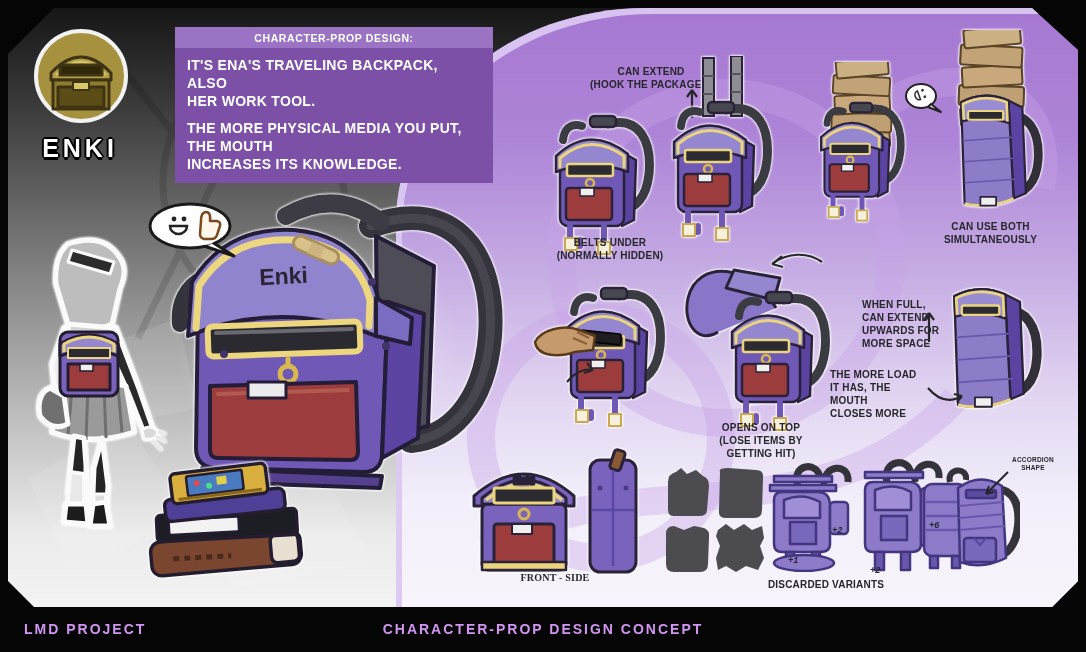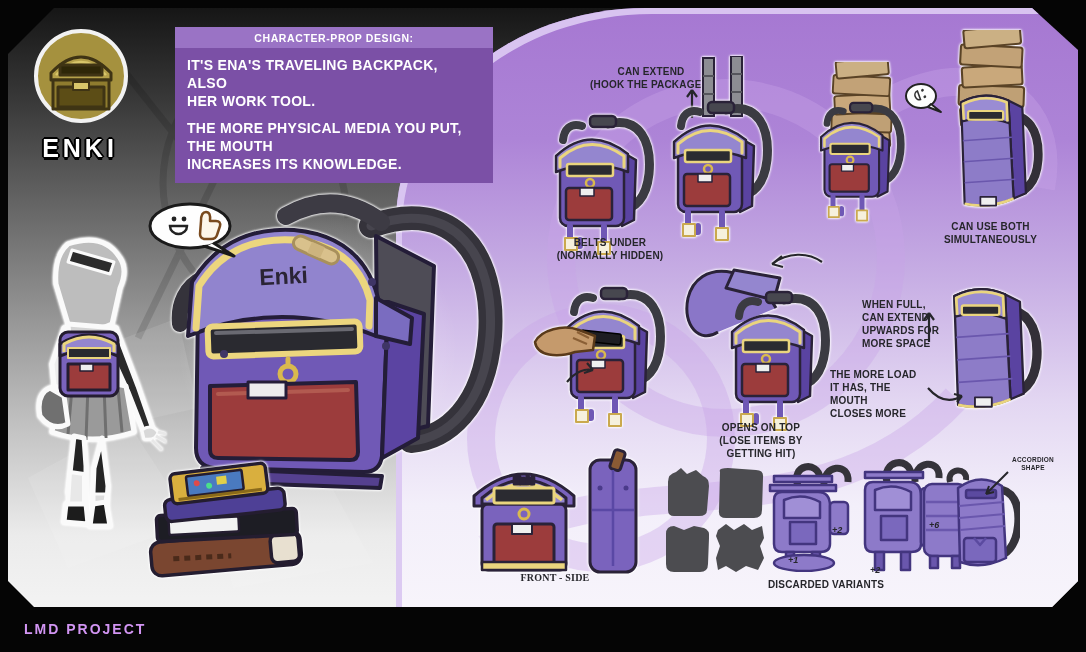--- a/index.html
+++ b/index.html
@@ -410,14 +410,15 @@
     <div class="mark" style="left:780px;top:547px;">+1</div>
     <div class="mark" style="left:824px;top:517px;">+2</div>
     <div class="mark" style="left:862px;top:557px;">+2</div>
     <div class="mark" style="left:921px;top:512px;">+6</div>
 
     <div class="cap" style="left:738px;top:570px;width:160px;">DISCARDED VARIANTS</div>
   </div>
 
   <div id="footer">
     <span class="fl">LMD PROJECT</span>
+    <span class="fc">CHARACTER-PROP DESIGN CONCEPT</span>
   </div>
 </div>
 
 </body></html>

